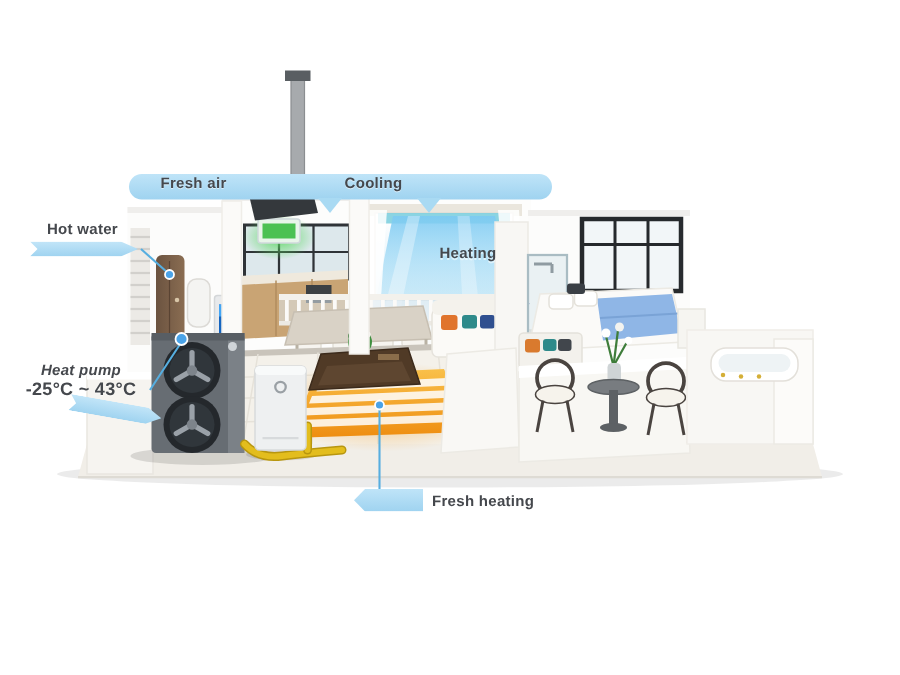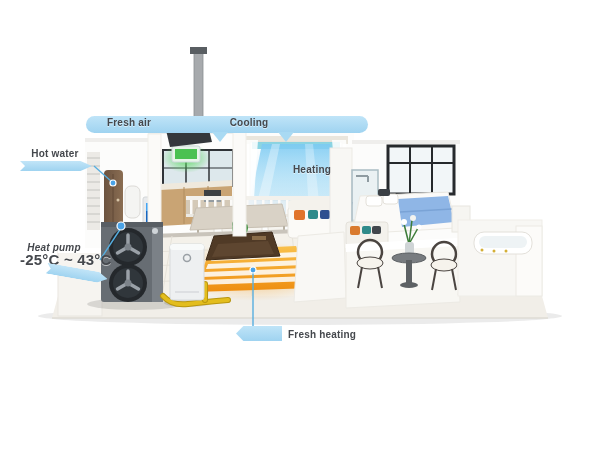--- a/index.html
+++ b/index.html
@@ -33,21 +33,21 @@
   #banner-floor{
     position:absolute;left:236px;top:326px;width:46px;height:15px;
     background:linear-gradient(#bfe4f8,#9fd3f0);
     clip-path:polygon(0 50%,16% 0,100% 0,100% 100%,16% 100%);
   }
   #lbl-fresh-air{left:96px;top:117px;width:66px;}
   #lbl-cooling{left:220px;top:117px;width:58px;}
   #lbl-heating{left:280px;top:117px;width:64px;margin-top:47px;}
   #lbl-hot-water{left:18px;top:148px;width:74px;}
   #lbl-heat-pump-1{left:10px;top:242px;width:88px;font-style:italic;}
-  #lbl-heat-pump-2{left:20px;top:254px;width:88px;font-size:15px;}
+  #lbl-heat-pump-2{left:10px;top:254px;width:88px;font-size:12px;}
   #lbl-floor-heating{left:288px;top:329px;width:90px;text-align:left;}
 </style>
 </head>
 <body>
 
 <div class="stage">
 
 <svg width="600" height="450" viewBox="0 0 600 450">
   <defs>
     <linearGradient id="air" x1="0" y1="0" x2="0" y2="1">

